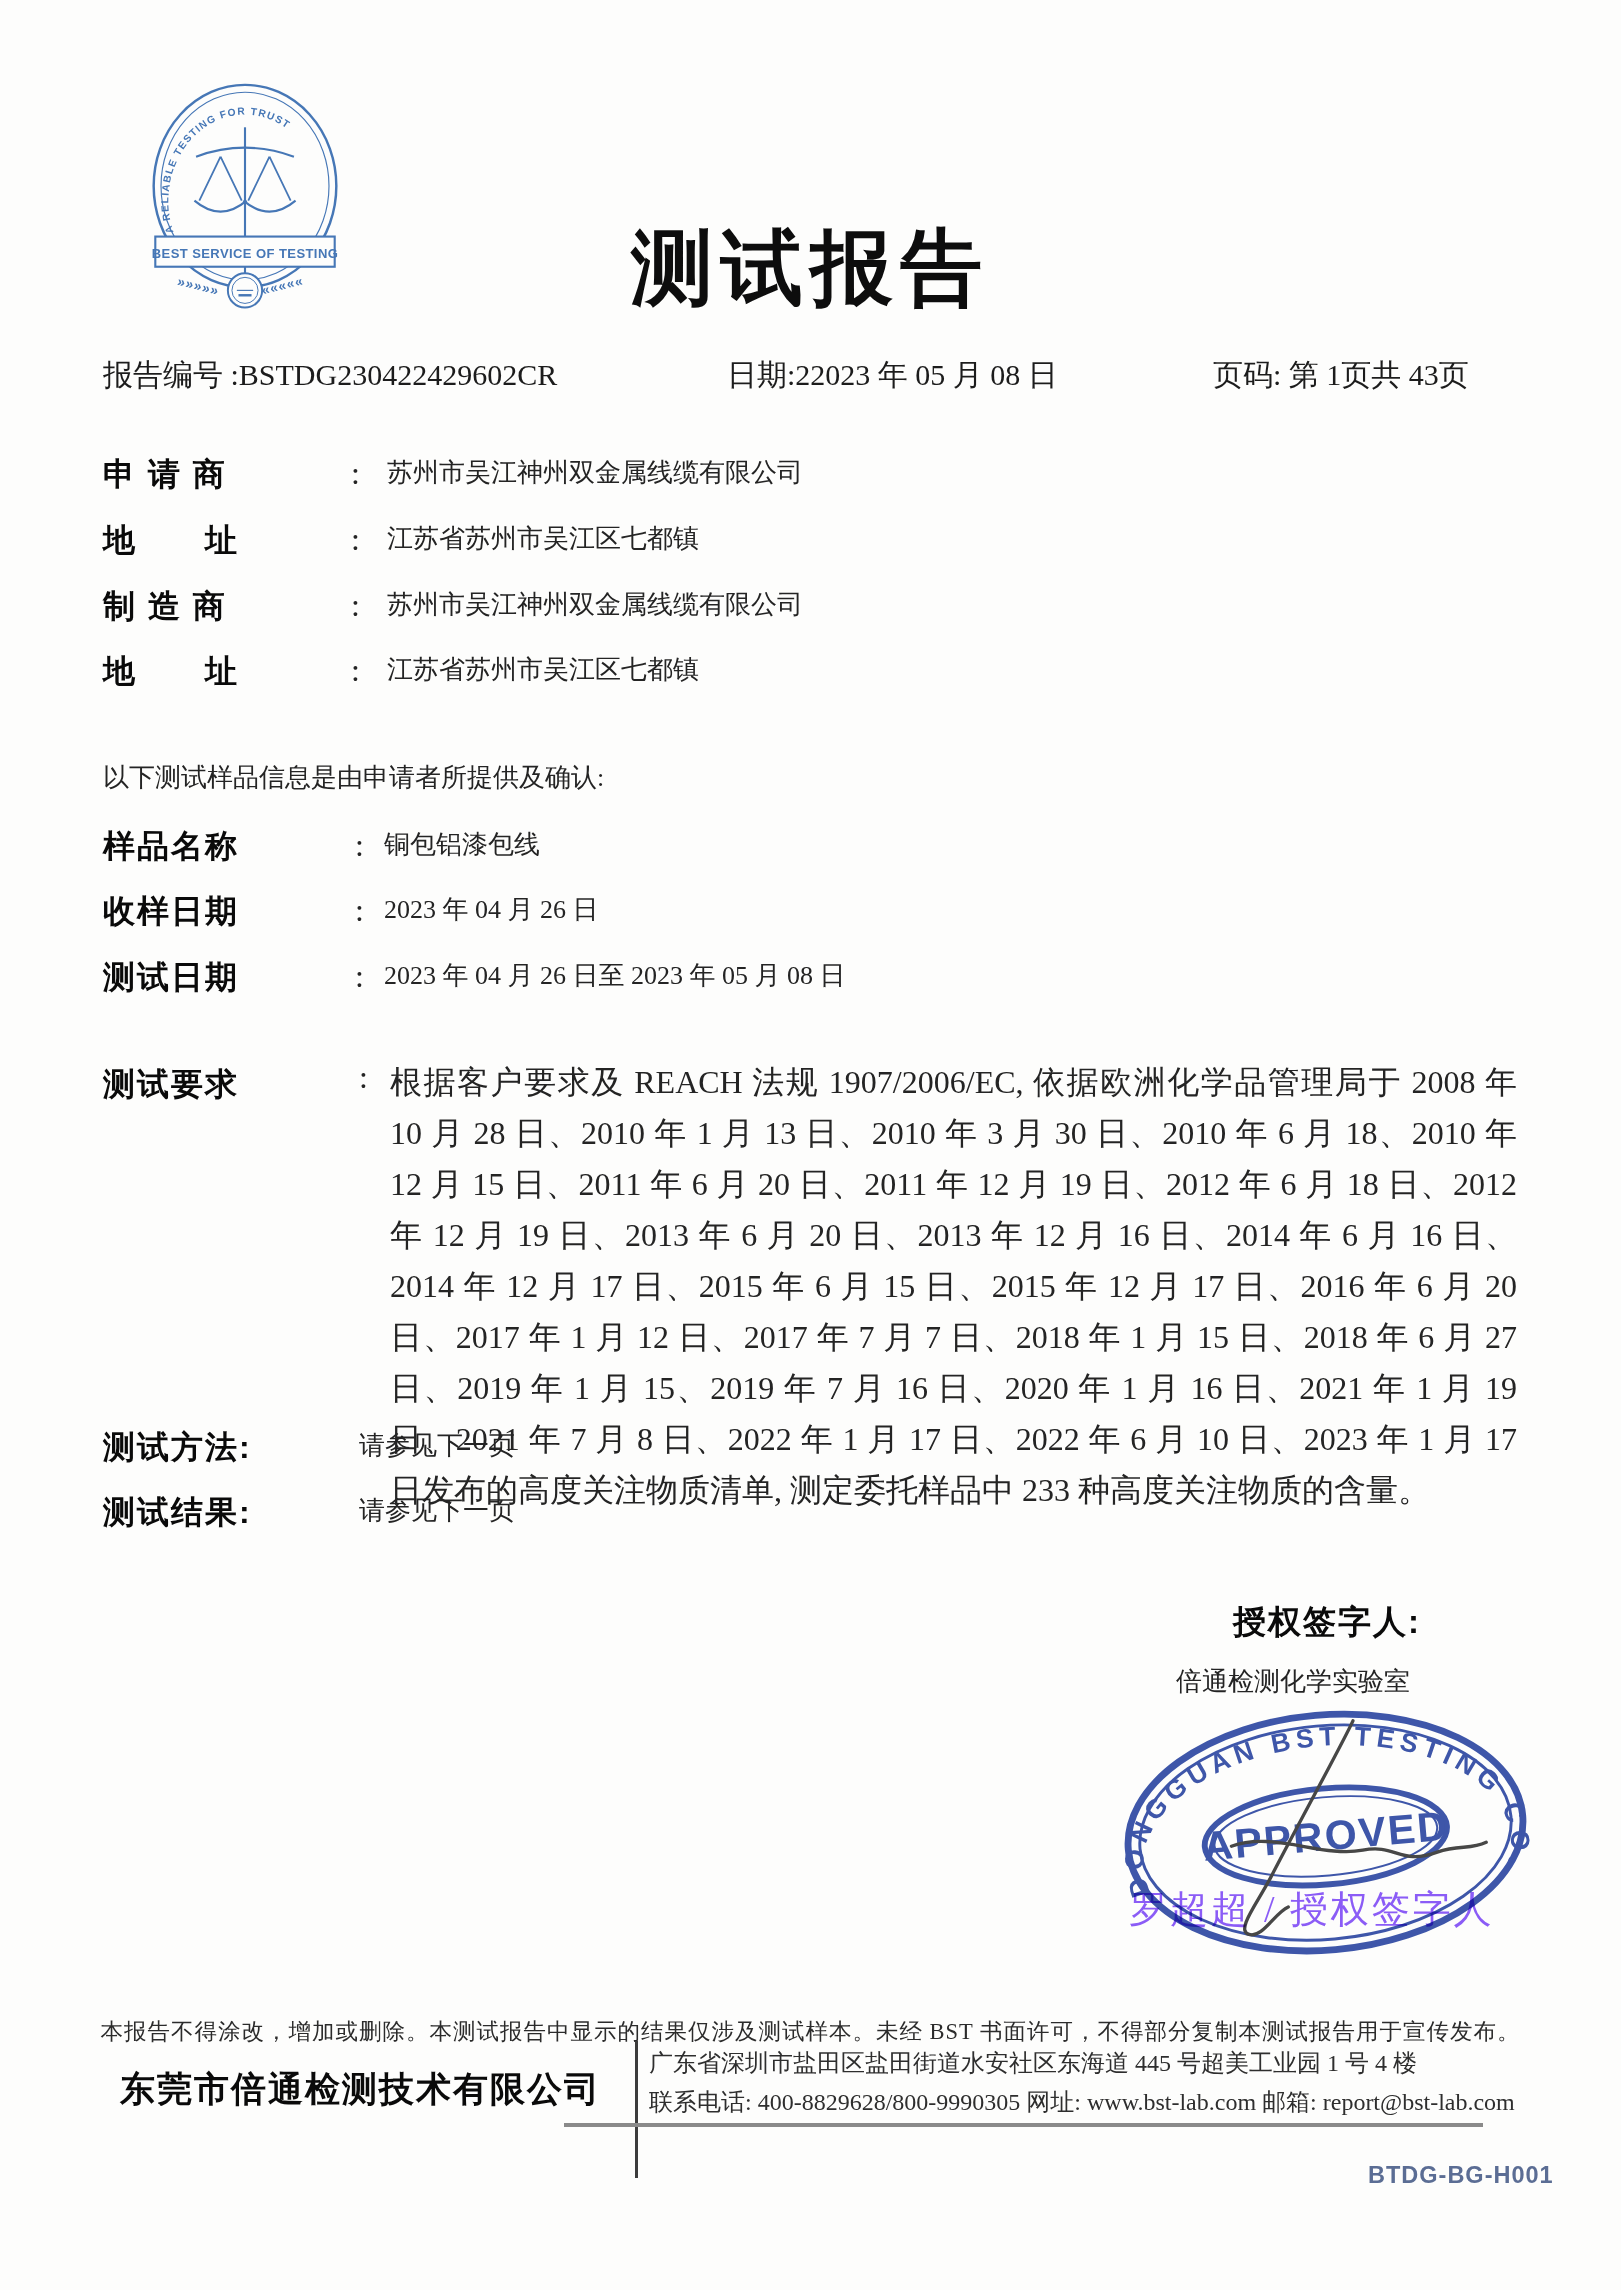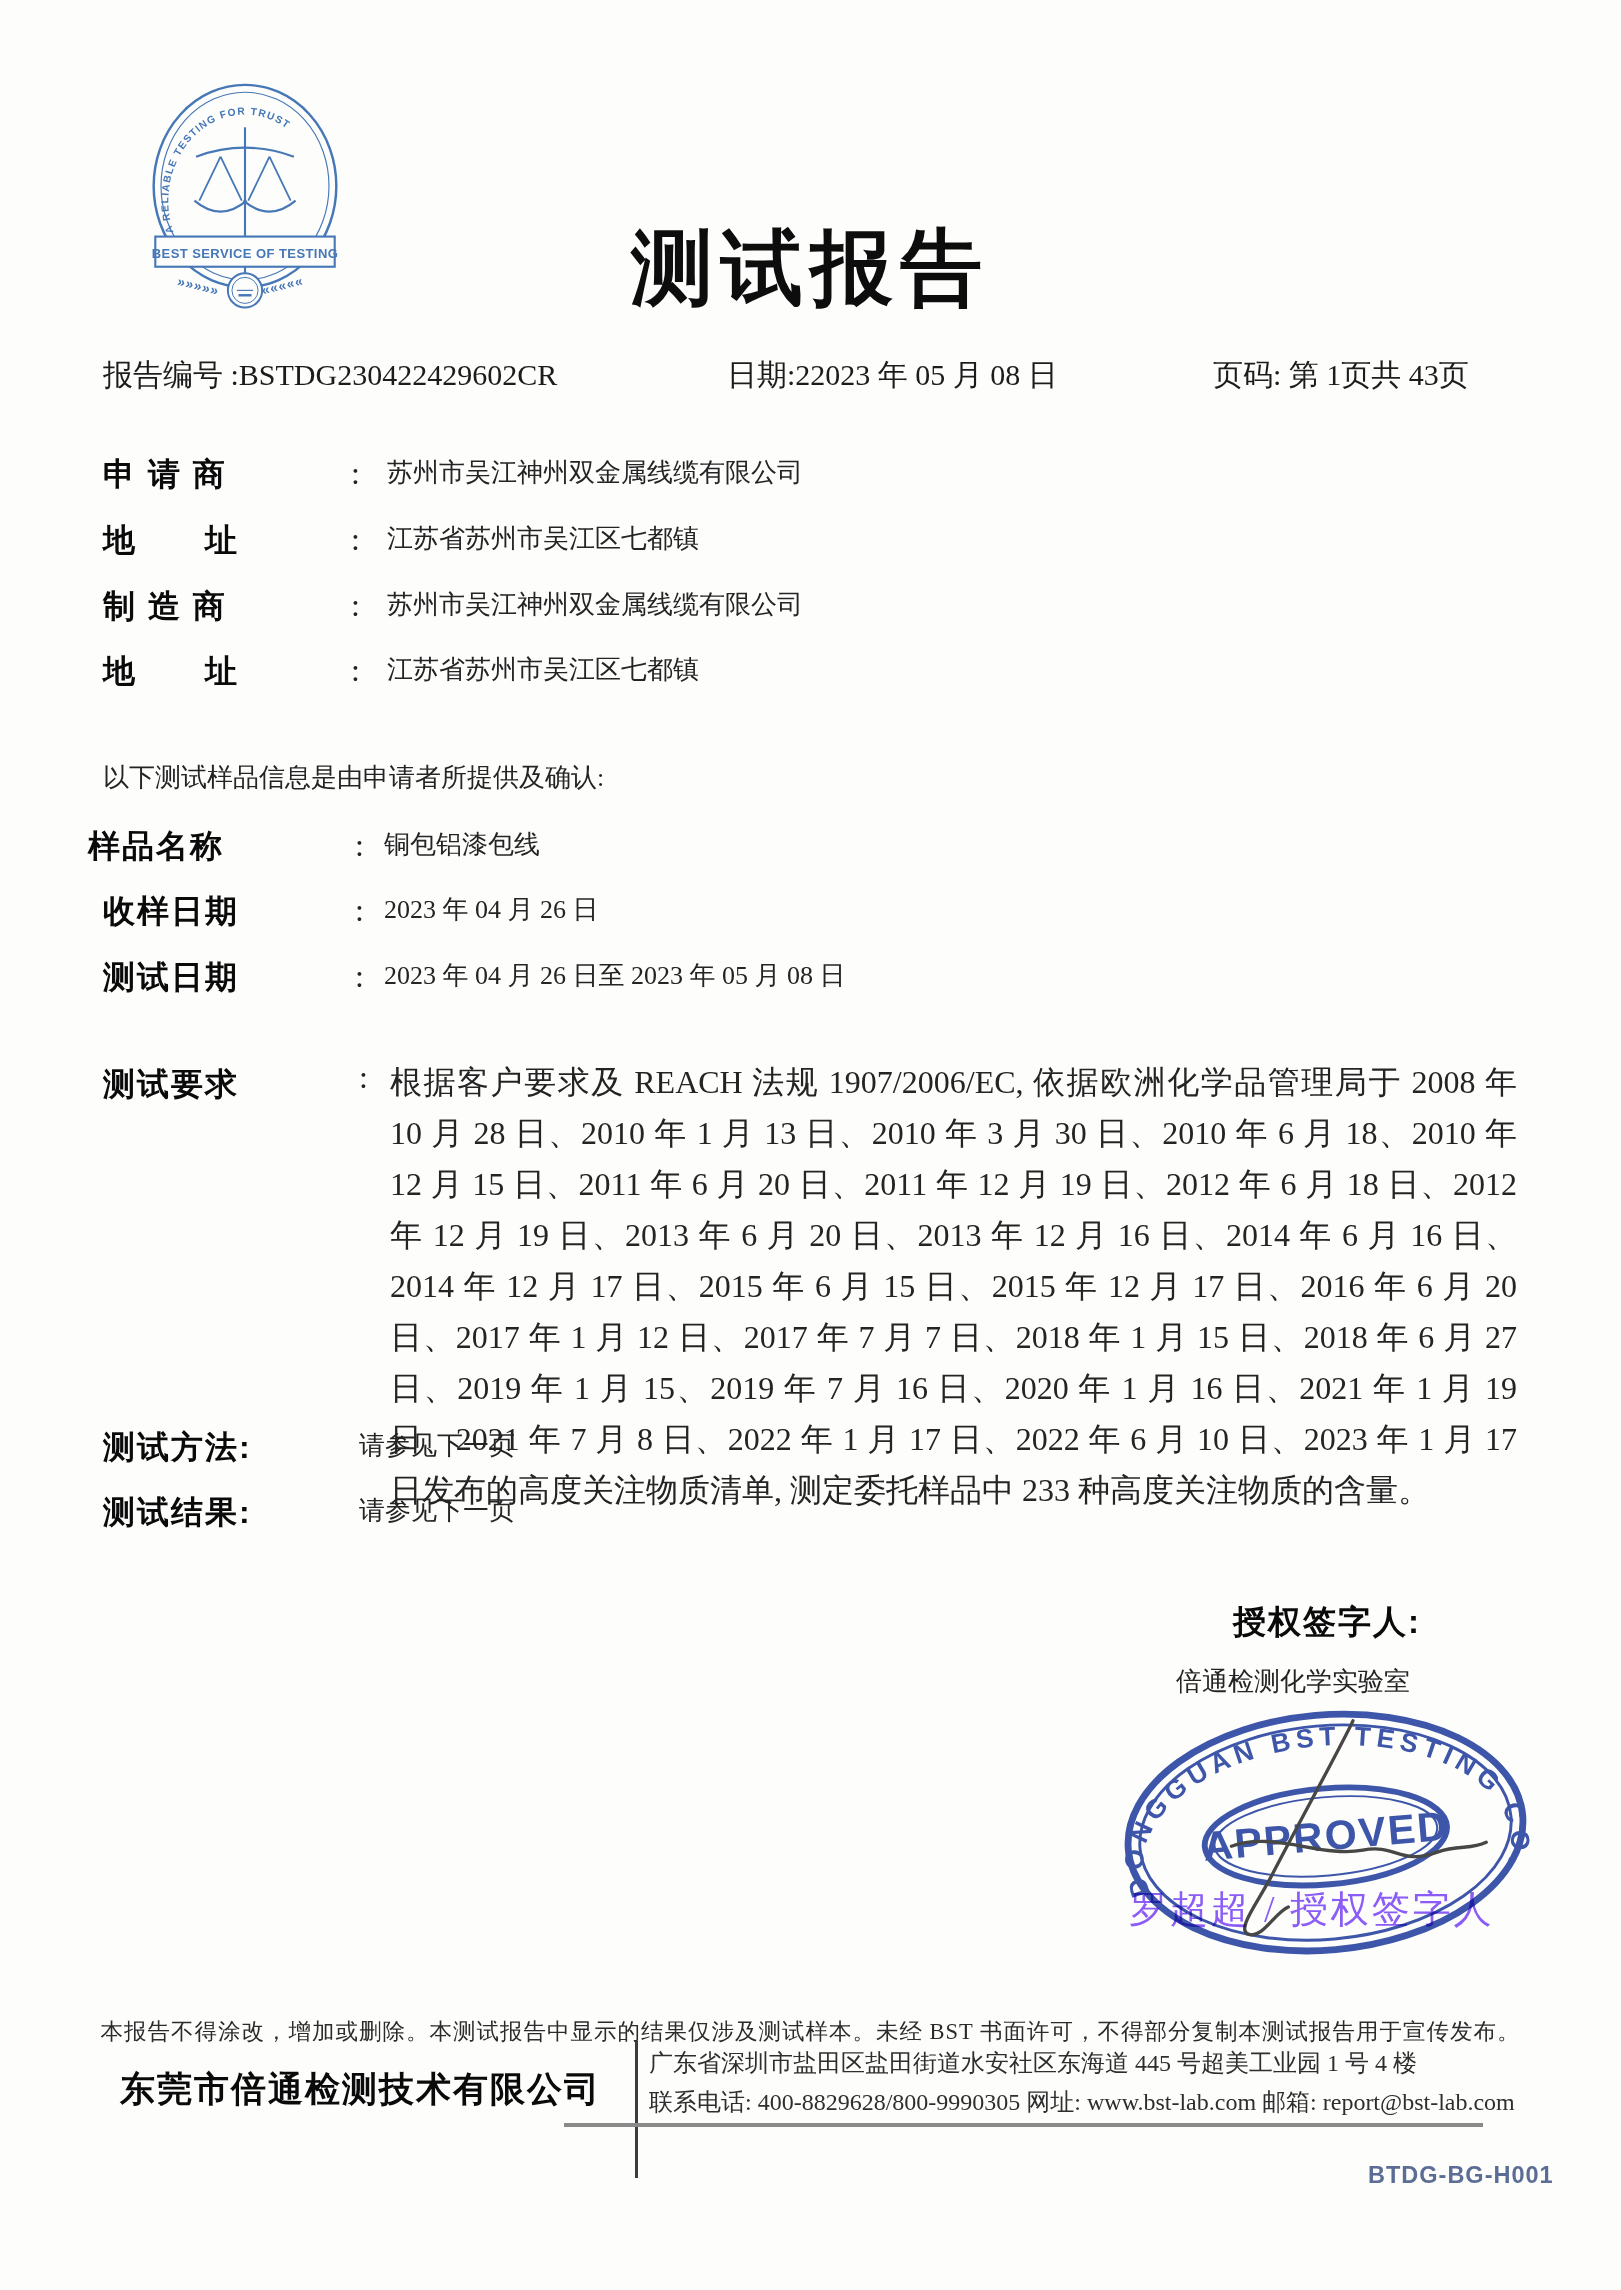--- a/index.html
+++ b/index.html
@@ -114,21 +114,21 @@
     <span class="abs val" style="left:387px;top:587px;">苏州市吴江神州双金属线缆有限公司</span>
 
     <span class="abs lbl" style="left:103px;top:650px;">地　　址</span>
     <span class="abs colon" style="left:351px;top:652px;">:</span>
     <span class="abs val" style="left:387px;top:652px;">江苏省苏州市吴江区七都镇</span>
   </div>
 
   <div class="abs val" style="left:103px;top:760px;">以下测试样品信息是由申请者所提供及确认:</div>
 
   <div>
-    <span class="abs lbl" style="left:88px;top:825px;">样品名称</span>
+    <span class="abs lbl" style="left:103px;top:825px;">样品名称</span>
     <span class="abs colon" style="left:355px;top:827px;">:</span>
     <span class="abs val" style="left:384px;top:827px;">铜包铝漆包线</span>
 
     <span class="abs lbl" style="left:103px;top:890px;">收样日期</span>
     <span class="abs colon" style="left:355px;top:892px;">:</span>
     <span class="abs val" style="left:384px;top:892px;">2023 年 04 月 26 日</span>
 
     <span class="abs lbl" style="left:103px;top:956px;">测试日期</span>
     <span class="abs colon" style="left:355px;top:958px;">:</span>
     <span class="abs val" style="left:384px;top:958px;">2023 年 04 月 26 日至 2023 年 05 月 08 日</span>

